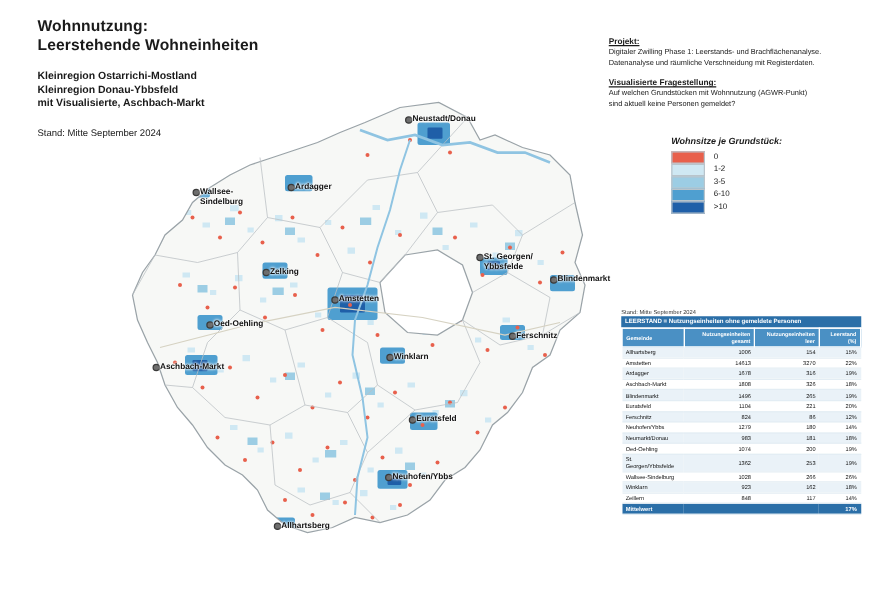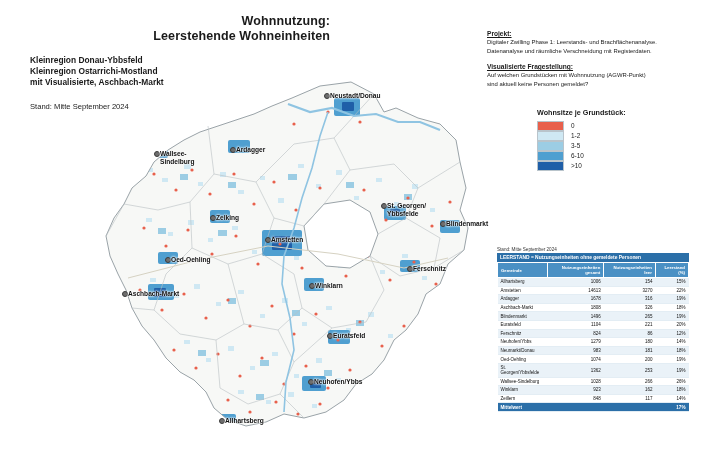--- a/index.html
+++ b/index.html
@@ -11,38 +11,38 @@
     overflow:hidden;
     position:relative;
   }
   #root{position:relative;width:702px;height:473px;}
 
   
   .title{
     position:absolute;left:30px;top:14px;width:300px;
   }
   .title h1{
-    margin:0;font-size:12.5px;line-height:15px;font-weight:bold;letter-spacing:.1px;text-align:right;
+    margin:0;font-size:12.5px;line-height:15px;font-weight:bold;letter-spacing:.1px;
   }
   .subtitle{
     margin-top:11px;font-size:8.4px;line-height:11px;font-weight:bold;
   }
   .stand{
     margin-top:14px;font-size:7.6px;line-height:10px;font-weight:normal;
   }
 
   
   .infoblock{position:absolute;left:487px;top:30px;width:200px;}
   .infoblock .lbl{font-size:6.6px;font-weight:bold;text-decoration:underline;}
   .infoblock .txt{font-size:5.9px;line-height:8px;margin-top:1px;}
   .infoblock .gap{height:8px;}
 
   
   .legend{position:absolute;left:537px;top:108px;width:150px;}
-  .legend-title{font-size:7.2px;font-weight:bold;margin-bottom:4px;}
+  .legend-title{font-size:7.2px;font-weight:bold;margin-bottom:4px;font-style:italic;}
   .legend-row{display:flex;align-items:center;height:9px;margin-bottom:1px;}
   .legend-swatch{width:25px;height:8px;border:.4px solid #b9c4cb;}
   .legend-label{font-size:6.4px;margin-left:7px;}
 
   
   .map-wrap{position:absolute;left:88px;top:78px;width:390px;height:352px;}
   .map-svg{position:absolute;left:0;top:0;}
   .map-label{
     position:absolute;font-size:6.6px;font-weight:bold;color:#111;
     line-height:7.6px;white-space:pre;
@@ -82,22 +82,22 @@
 <body>
 
 <div id="root">
 
   <div class="title">
     <h1>
       <span>Wohnnutzung:</span><br>
       <span>Leerstehende Wohneinheiten</span>
     </h1>
     <div class="subtitle">
+      <div>Kleinregion Ostarrichi-Mostland</div>
       <div>Kleinregion Donau-Ybbsfeld</div>
-      <div>Kleinregion Ostarrichi-Mostland</div>
       <div>mit Visualisierte, Aschbach-Markt</div>
     </div>
     <div class="stand">Stand: Mitte September 2024</div>
   </div>
 
   <div class="infoblock">
     <div class="lbl">Projekt:</div>
     <div class="txt">Digitaler Zwilling Phase 1: Leerstands- und Brachflächenanalyse.</div>
     <div class="txt">Datenanalyse und räumliche Verschneidung mit Registerdaten.</div>
     <div class="gap"></div>

